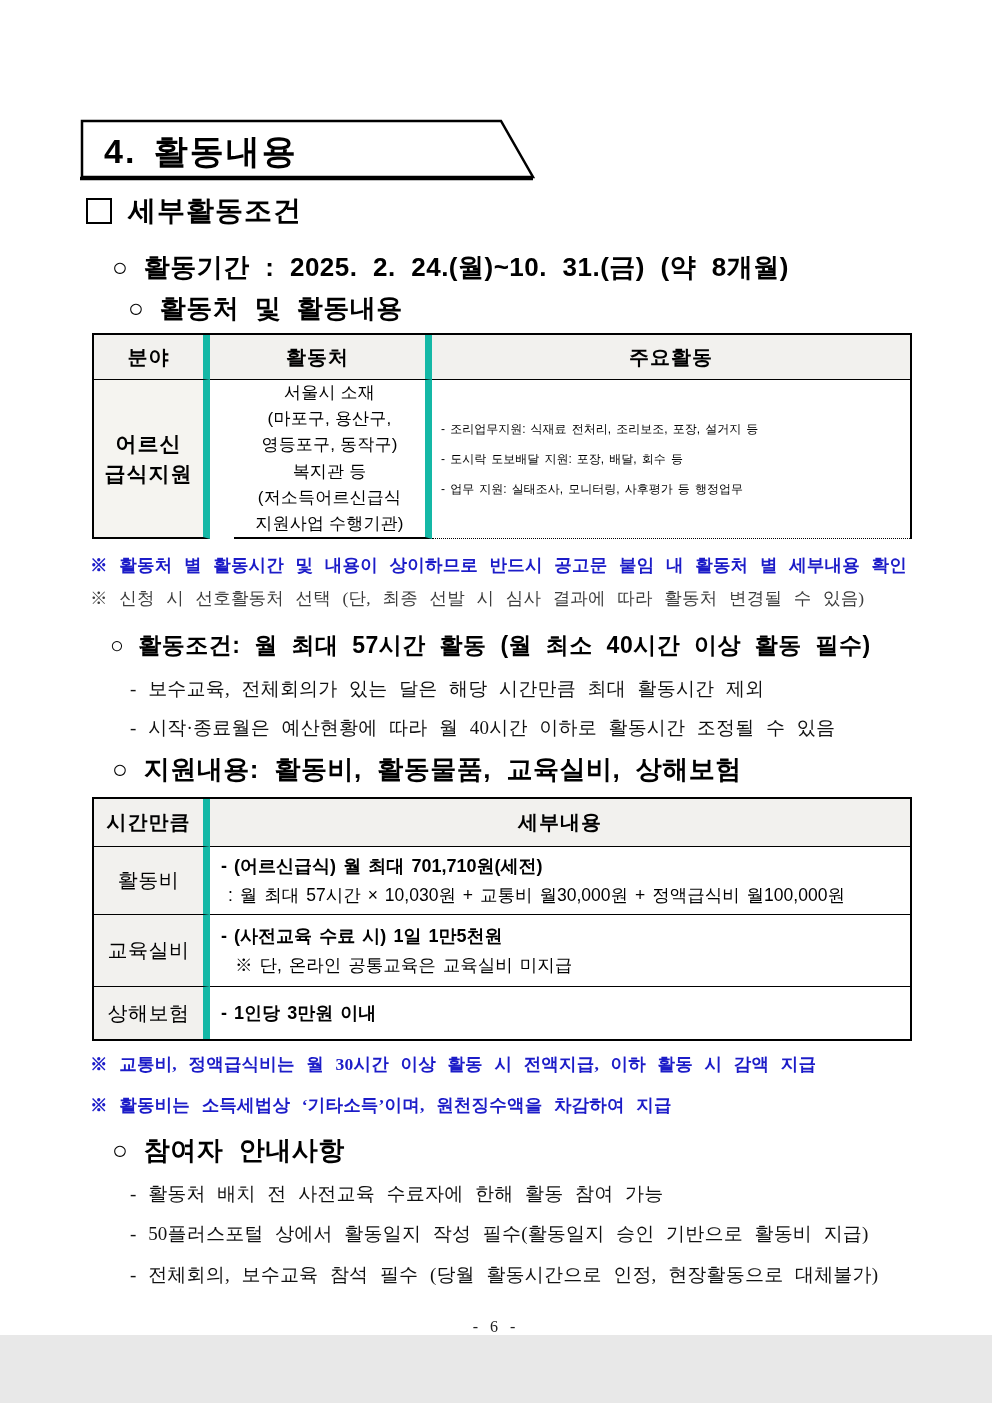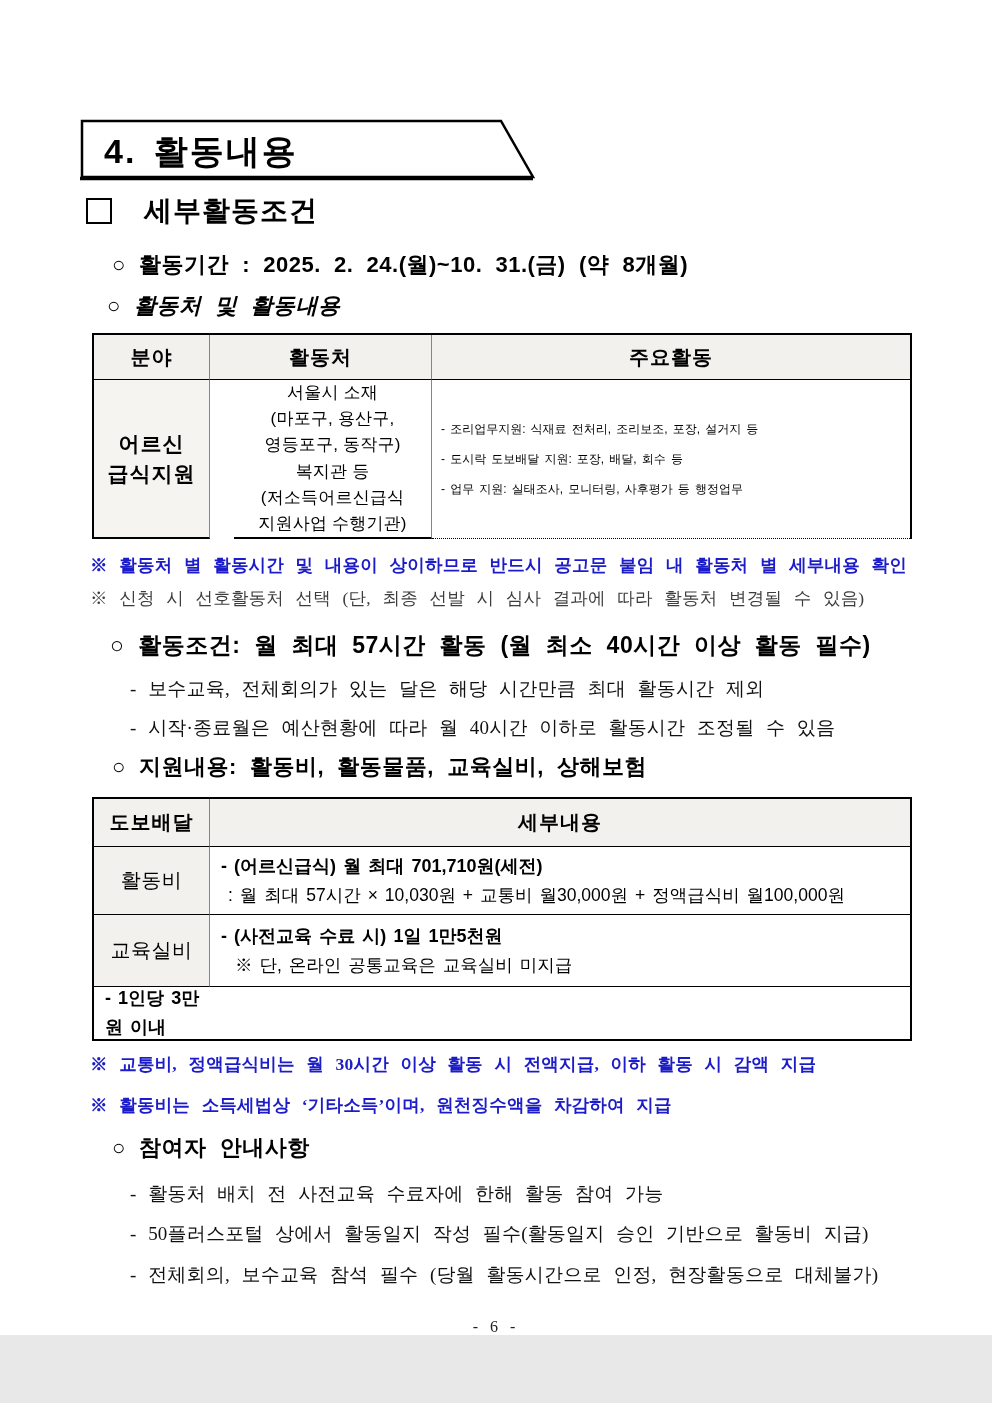--- a/index.html
+++ b/index.html
@@ -17,29 +17,29 @@
   .banner svg{position:absolute;left:0;top:0;}
   .banner-label{
     position:absolute;left:24px;top:11px;
     font-size:34px;font-weight:800;letter-spacing:2px;
     word-spacing:6px;
   }
   
   .sec-title{
     position:absolute;left:86px;top:192px;
     font-size:28px;font-weight:800;letter-spacing:1px;
-    display:flex;align-items:center;gap:32px;
+    display:flex;align-items:center;gap:16px;
   }
   .sq{
     display:inline-block;width:22px;height:22px;
     border:2px solid #000;background:#fff;
   }
   .oline{
     position:absolute;
-    font-size:22px;font-weight:600;
+    font-size:26px;font-weight:600;
     letter-spacing:0.5px;word-spacing:0.3em;
     white-space:nowrap;
   }
   .oline.big{font-size:23px;}
   .dash-serif{
     position:absolute;
     font-family:"Liberation Serif", serif;
     font-size:19px;font-weight:400;color:#111;
     letter-spacing:0.2px;word-spacing:0.35em;
     white-space:nowrap;
@@ -55,21 +55,21 @@
   
   .tbl{position:absolute;background:#fff;display:grid;border:2px solid #000;}
   .tbl1{
     left:92px;top:333px;width:816px;height:204px;
     grid-template-columns:116px 222px 478px;
     grid-template-rows:45px 159px;
     border-bottom:0;
   }
   .cell{
     box-sizing:border-box;
-    border-right:1px solid #14b8a6;border-bottom:1px solid #000;
+    border-right:7px solid #14b8a6;border-bottom:1px solid #000;
     display:flex;align-items:center;justify-content:center;
     text-align:center;
   }
   .cell.last-col{border-right:0;}
   .hd{background:#f2f1ee;font-size:20px;font-weight:600;letter-spacing:1px;}
   .t1-field{
     background:#f5f4f0;font-size:21px;font-weight:600;
     flex-direction:column;line-height:30px;letter-spacing:1px;
     border-bottom:2.5px solid #000;
   }
@@ -120,21 +120,21 @@
     </svg>
     <div class="banner-label">4. 활동내용</div>
   </div>
 
   <div class="sec-title">
     <span class="sq"></span>
     <span>세부활동조건</span>
   </div>
 
   <div class="oline" style="left:112px;top:250px;">○ 활동기간 : 2025. 2. 24.(월)~10. 31.(금) (약 8개월)</div>
-  <div class="oline" style="left:107px;top:291px;font-style:italic;">○ 활동처 및 활동내용</div>
+  <div class="oline" style="left:128px;top:291px;">○ 활동처 및 활동내용</div>
 
   <div class="tbl tbl1">
     <div class="cell hd">분야</div>
     <div class="cell hd">활동처</div>
     <div class="cell hd last-col">주요활동</div>
 
     <div class="cell t1-field">
       <span>어르신</span>
       <span>급식지원</span>
     </div>
@@ -156,35 +156,36 @@
   <div class="note blue" style="left:90px;top:553px;">※ 활동처 별 활동시간 및 내용이 상이하므로 반드시 공고문 붙임 내 활동처 별 세부내용 확인</div>
   <div class="note gray" style="left:90px;top:586px;">※ 신청 시 선호활동처 선택 (단, 최종 선발 시 심사 결과에 따라 활동처 변경될 수 있음)</div>
 
   <div class="oline big" style="left:110px;top:630px;">○ 활동조건: 월 최대 57시간 활동 (월 최소 40시간 이상 활동 필수)</div>
   <div class="dash-serif" style="left:130px;top:676px;">- 보수교육, 전체회의가 있는 달은 해당 시간만큼 최대 활동시간 제외</div>
   <div class="dash-serif" style="left:130px;top:715px;">- 시작·종료월은 예산현황에 따라 월 40시간 이하로 활동시간 조정될 수 있음</div>
 
   <div class="oline" style="left:112px;top:752px;">○ 지원내용: 활동비, 활동물품, 교육실비, 상해보험</div>
 
   <div class="tbl tbl2">
-    <div class="cell hd">도보배달</div>
+    <div class="cell hd">시간만큼</div>
     <div class="cell hd last-col">세부내용</div>
 
     <div class="cell t2-item">활동비</div>
     <div class="cell t2-detail last-col">
       <span class="b">- (어르신급식) 월 최대 701,710원(세전)</span>
       <span class="sub">: 월 최대 57시간 × 10,030원 + 교통비 월30,000원 + 정액급식비 월100,000원</span>
     </div>
 
     <div class="cell t2-item">교육실비</div>
     <div class="cell t2-detail last-col">
       <span class="b">- (사전교육 수료 시) 1일 1만5천원</span>
       <span class="sub2">※ 단, 온라인 공통교육은 교육실비 미지급</span>
     </div>
 
+    <div class="cell t2-item row-last">상해보험</div>
     <div class="cell t2-detail last-col row-last">
       <span class="b">- 1인당 3만원 이내</span>
     </div>
   </div>
 
   <div class="note blue" style="left:90px;top:1052px;">※ 교통비, 정액급식비는 월 30시간 이상 활동 시 전액지급, 이하 활동 시 감액 지급</div>
   <div class="note blue" style="left:90px;top:1093px;">※ 활동비는 소득세법상 ‘기타소득’이며, 원천징수액을 차감하여 지급</div>
 
   <div class="oline" style="left:112px;top:1133px;">○ 참여자 안내사항</div>
   <div class="dash-serif" style="left:130px;top:1181px;">- 활동처 배치 전 사전교육 수료자에 한해 활동 참여 가능</div>

